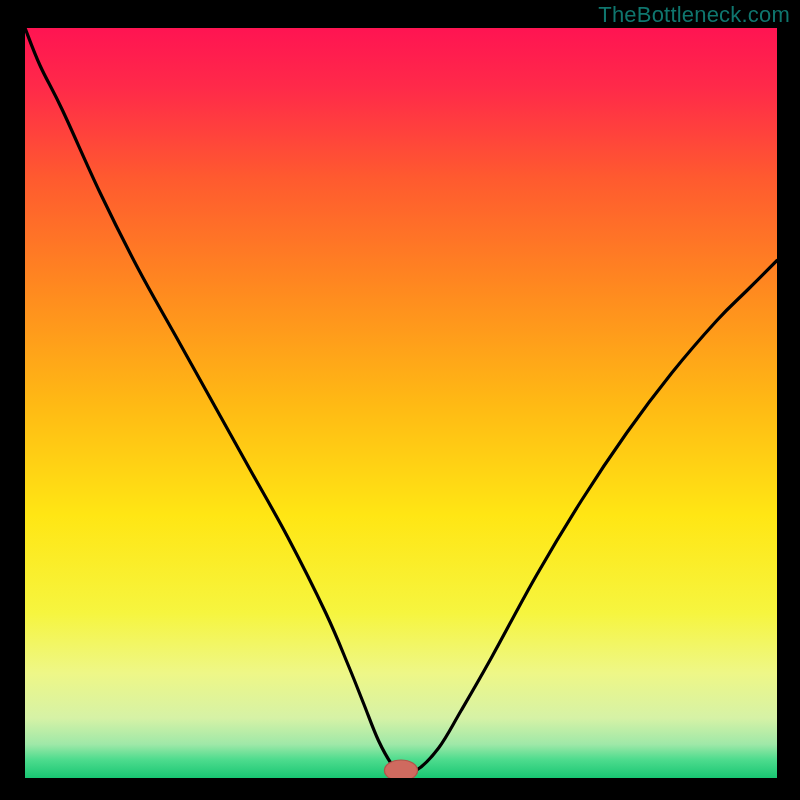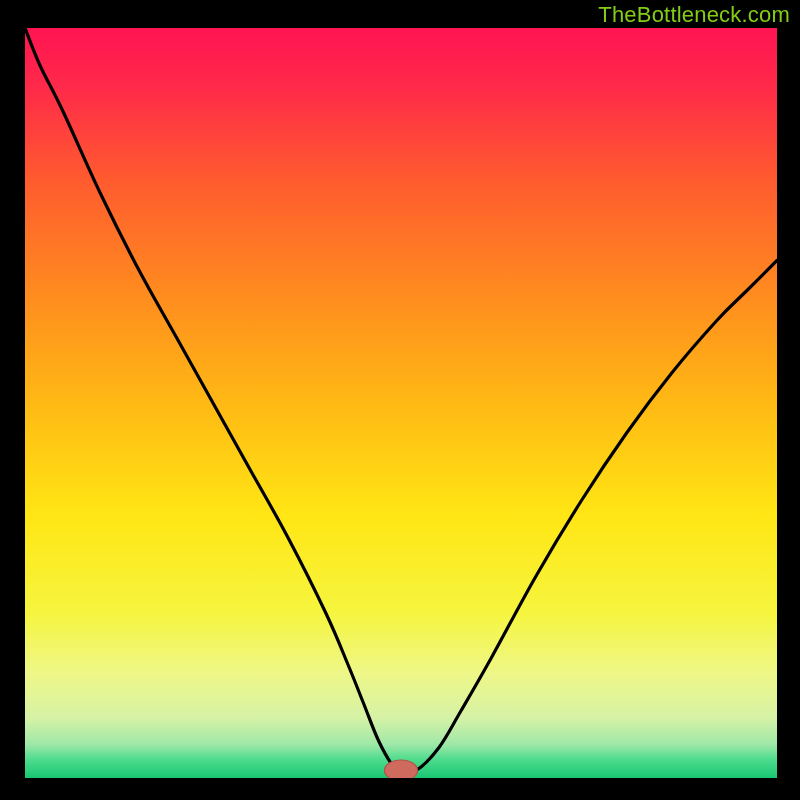--- a/index.html
+++ b/index.html
@@ -14,21 +14,21 @@
   .frame {
     position: relative;
     width: 800px;
     height: 800px;
     background: #000;
   }
   .watermark {
     position: absolute;
     top: 2px;
     right: 10px;
-    color: #84cc16;
+    color: #0f766e;
     font-size: 22px;
     font-weight: 500;
     letter-spacing: 0.2px;
     z-index: 10;
   }
   
   .plot {
     position: absolute;
     left: 25px;
     top: 28px;

